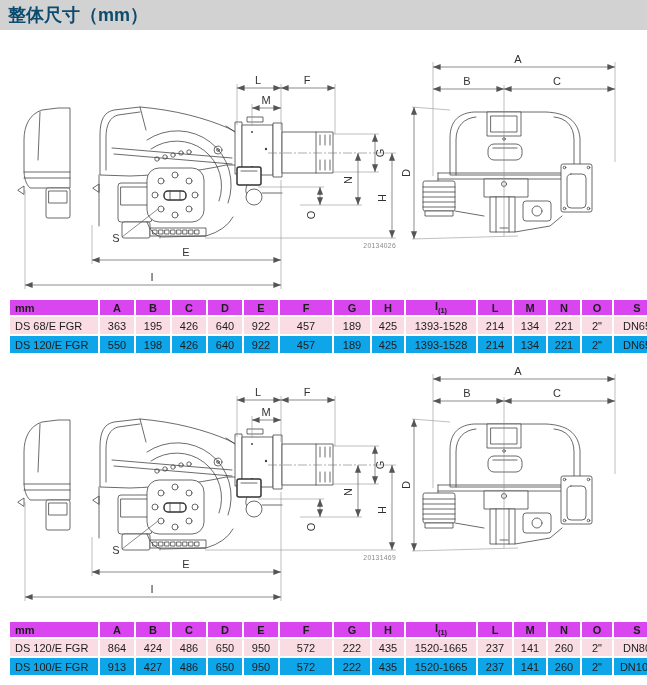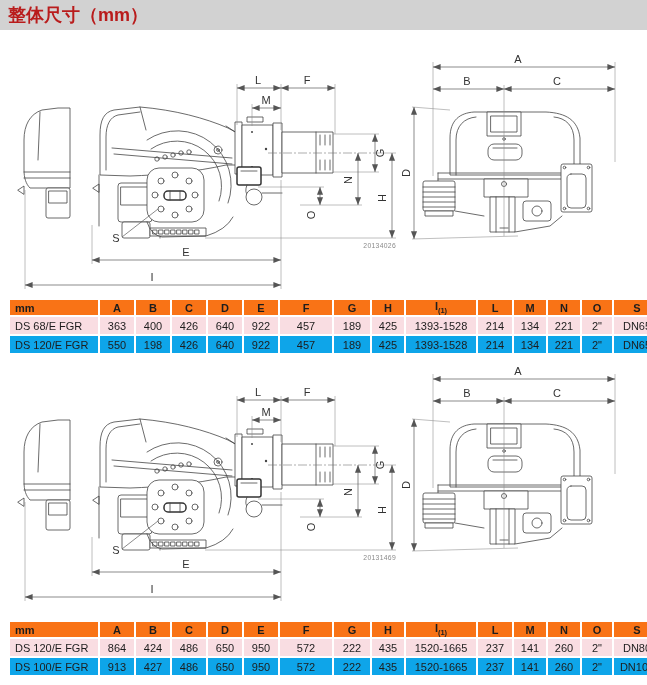--- a/index.html
+++ b/index.html
@@ -1,35 +1,35 @@
 <!DOCTYPE html>
 <html><head>
 <meta charset="utf-8">
 <style>
   html,body{margin:0;padding:0;background:#fff;font-family:"Liberation Sans",sans-serif;}
   .page{position:relative;width:647px;height:685px;background:#ffffff;overflow:hidden;}
 
   
   .titlebar{position:absolute;left:0;top:0;width:647px;height:30px;background:#d2d2d2;}
-  .titlebar .t{margin:0;padding:4px 0 0 8px;font-size:18px;line-height:22px;font-weight:bold;color:#b91c1c;}
+  .titlebar .t{margin:0;padding:4px 0 0 8px;font-size:18px;line-height:22px;font-weight:bold;color:#0c4a6e;}
 
   
   svg.drw{position:absolute;overflow:visible;}
   .ln{stroke:#454545;stroke-width:.8;fill:none;stroke-linejoin:round;stroke-linecap:round;}
   .lnw{stroke:#454545;stroke-width:.8;fill:#ffffff;stroke-linejoin:round;}
   .thk{stroke:#333;stroke-width:1.5;fill:#ffffff;}
   .dim{stroke:#5a5a5a;stroke-width:.7;fill:none;}
   .ext{stroke:#8a8a8a;stroke-width:.55;fill:none;}
   .cl{stroke:#777;stroke-width:.6;fill:none;stroke-dasharray:9 2 2 2;}
   text.dl{font-size:11px;fill:#333;}
   text.code{font-size:6.8px;fill:#8a8a8a;letter-spacing:.3px;}
 
   
   table.dims{position:absolute;border-collapse:separate;border-spacing:2px;table-layout:fixed;font-size:11px;color:#1d1d1d;}
-  table.dims th{font-weight:bold;text-align:center;padding:0;height:14px;background:#f97316;white-space:nowrap;}
+  table.dims th{font-weight:bold;text-align:center;padding:0;height:14px;background:#d946ef;white-space:nowrap;}
   table.dims td{text-align:center;padding:0;height:17px;white-space:nowrap;}
   table.dims .lbl{text-align:left;padding-left:5px;}
   table.dims tr.r1 td{background:#f9dde2;}
   table.dims tr.r2 td{background:#0ea5e9;}
   table.dims sub{font-size:7.5px;}
 </style>
 </head>
 <body>
 
 <div class="page">
@@ -283,21 +283,21 @@
       <th><span>I</span><sub>(1)</sub></th>
       <th>L</th>
       <th>M</th>
       <th>N</th>
       <th>O</th>
       <th>S</th>
     </tr>
     <tr class="r1">
       <td class="lbl">DS 68/E FGR</td>
       <td>363</td>
-      <td>400</td>
+      <td>195</td>
       <td>426</td>
       <td>640</td>
       <td>922</td>
       <td>457</td>
       <td>189</td>
       <td>425</td>
       <td>1393-1528</td>
       <td>214</td>
       <td>134</td>
       <td>221</td>

